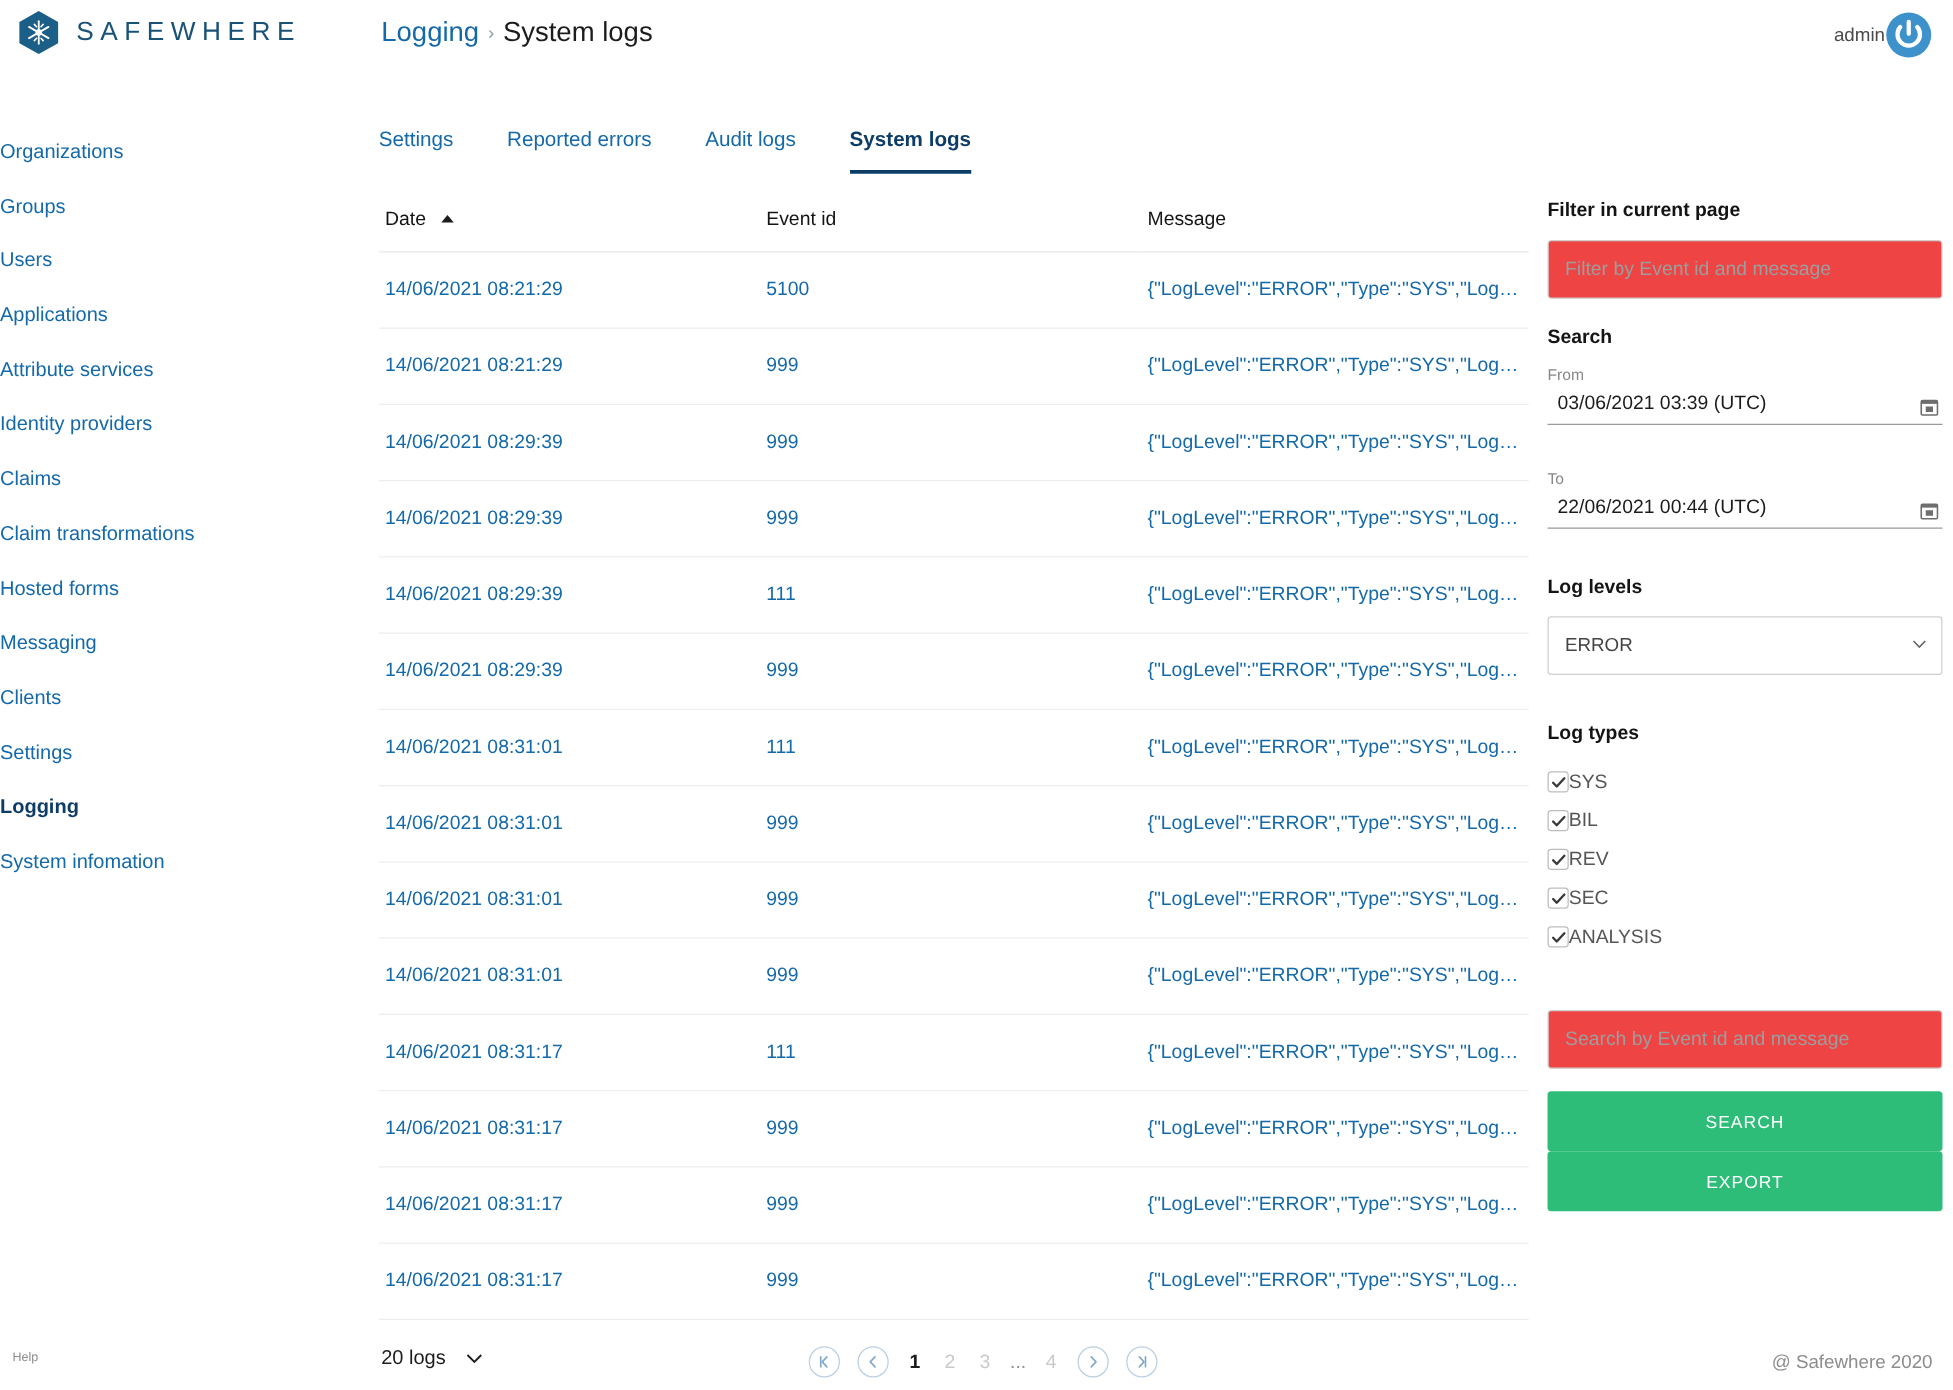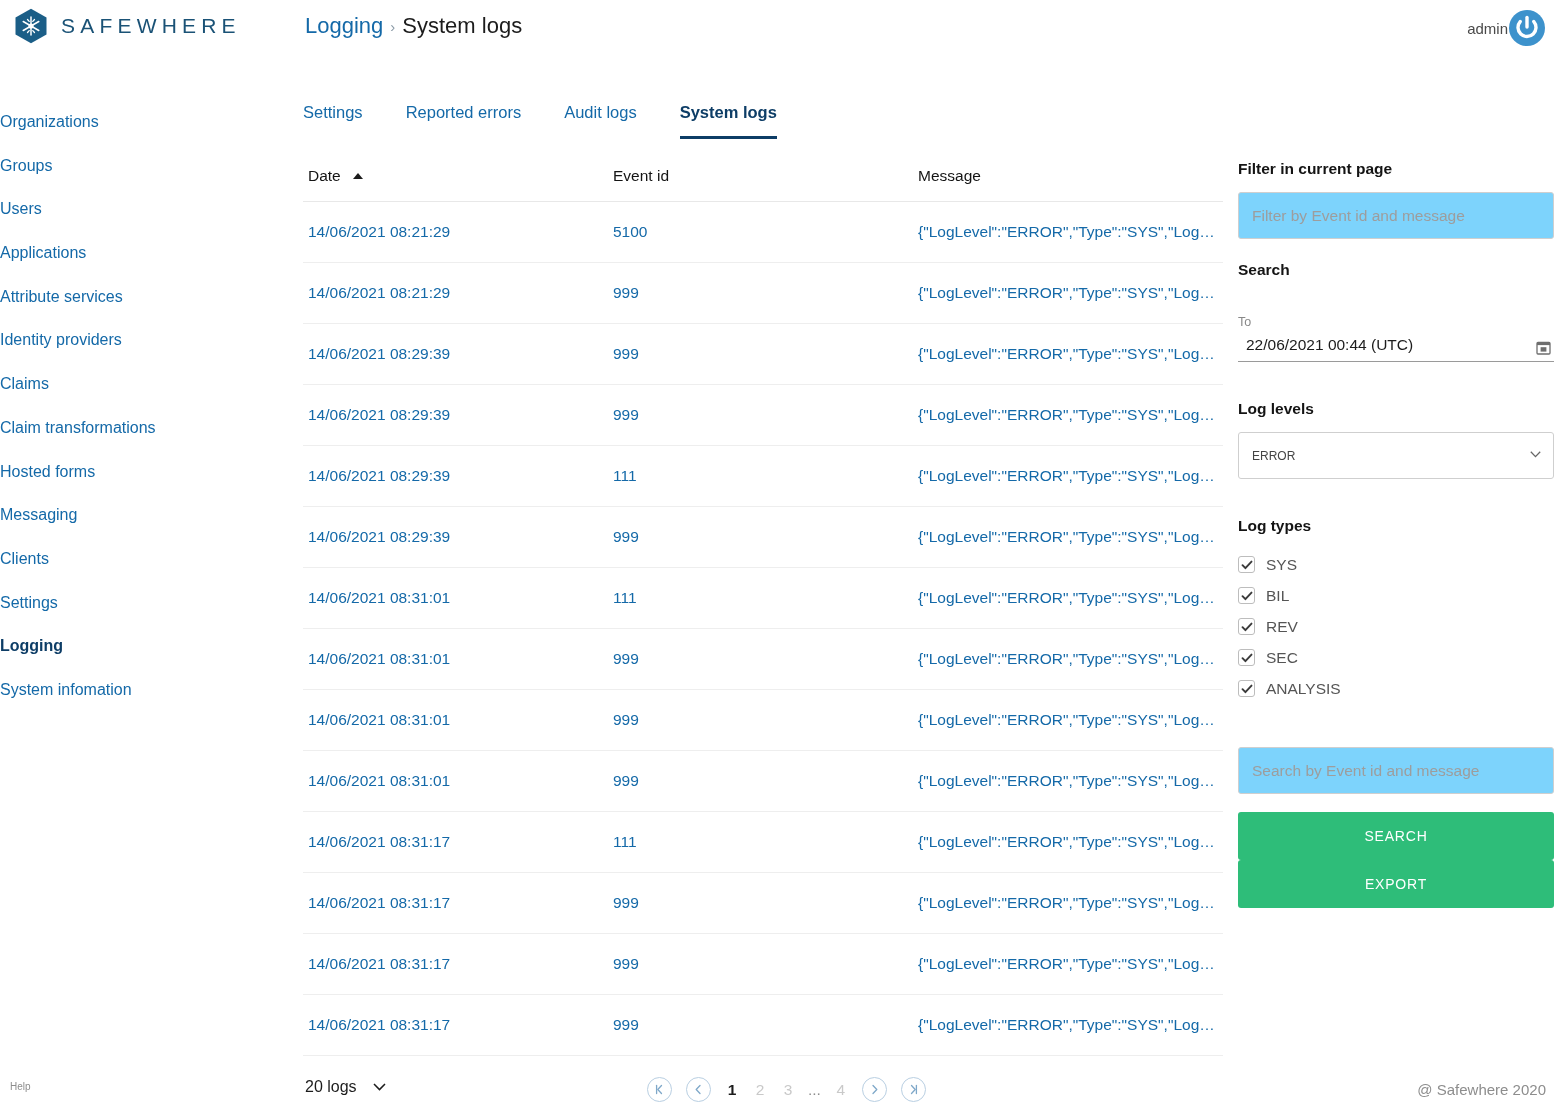--- a/index.html
+++ b/index.html
@@ -94,21 +94,21 @@
   .filters {
     position: absolute; left: 1238px; top: 160px; width: 316px;
   }
   .f-label {
     font-size: 15.5px; color: #141414; font-weight: bold;
     margin-bottom: 14px;
   }
   .box-input {
     width: 316px; height: 47px;
     border: 1px solid #cfcfcf; border-radius: 3px;
-    background: #7dd3fc; padding: 0 13px;
+    background: #ef4444; padding: 0 13px;
     font-size: 15.5px; font-family: "Liberation Sans", sans-serif;
     color: #333; outline: none;
   }
   .box-input::placeholder { color: #9d9d9d; }
 
   .date-field { position: relative; margin-top: 4px; }
   .date-sublabel { font-size: 12.5px; color: #888; margin-bottom: 3px; }
   .date-input {
     width: 316px; height: 30px;
     border: none; border-bottom: 1px solid #9a9a9a;
@@ -119,31 +119,31 @@
   .cal-icon {
     position: absolute; right: 3px; bottom: 7px;
     width: 15px; height: 15px;
   }
 
   .select-wrap { position: relative; width: 316px; }
   .sel {
     width: 316px; height: 47px;
     border: 1px solid #cfcfcf; border-radius: 3px;
     background: #fff; padding: 0 34px 0 13px;
-    font-size: 12px; color: #444; outline: none;
+    font-size: 15px; color: #444; outline: none;
     appearance: none; -webkit-appearance: none;
     font-family: "Liberation Sans", sans-serif;
   }
   .sel-chev {
     position: absolute; right: 13px; top: 19px;
     width: 11px; height: 7px; pointer-events: none;
   }
 
   .chk-row {
-    display: flex; align-items: center; gap: 11px;
+    display: flex; align-items: center; gap: 0;
     height: 31px;
   }
   .chk-box {
     width: 17px; height: 17px; border: 1px solid #bdbdbd;
     border-radius: 3px; background: #fff;
     display: flex; align-items: center; justify-content: center;
     flex: 0 0 auto;
   }
   .chk-box svg { width: 12px; height: 12px; display: block; }
   .chk-label { font-size: 15.5px; color: #555; }
@@ -344,20 +344,29 @@
   </table>
 </div>
 
 <aside class="filters">
 
   <div class="f-label">Filter in current page</div>
   <input class="box-input" type="text" placeholder="Filter by Event id and message" style="">
 
   <div class="f-label" style="margin-top:22px;">Search</div>
 
+  <div class="date-field">
+    <div class="date-sublabel">From</div>
+    <input class="date-input" type="text" value="03/06/2021 03:39 (UTC)" style="">
+    <svg class="cal-icon" viewBox="0 0 15 15">
+      <rect x="1" y="2.5" width="13" height="11.5" rx="1" fill="none" stroke="#6e6e6e" stroke-width="1.3"></rect>
+      <rect x="1" y="2.5" width="13" height="2.6" fill="#6e6e6e"></rect>
+      <rect x="4.6" y="7.2" width="5.8" height="4.4" fill="#6e6e6e"></rect>
+    </svg>
+  </div>
 
   <div class="date-field" style="margin-top:36px;">
     <div class="date-sublabel">To</div>
     <input class="date-input" type="text" value="22/06/2021 00:44 (UTC)" style="">
     <svg class="cal-icon" viewBox="0 0 15 15">
       <rect x="1" y="2.5" width="13" height="11.5" rx="1" fill="none" stroke="#6e6e6e" stroke-width="1.3"></rect>
       <rect x="1" y="2.5" width="13" height="2.6" fill="#6e6e6e"></rect>
       <rect x="4.6" y="7.2" width="5.8" height="4.4" fill="#6e6e6e"></rect>
     </svg>
   </div>

